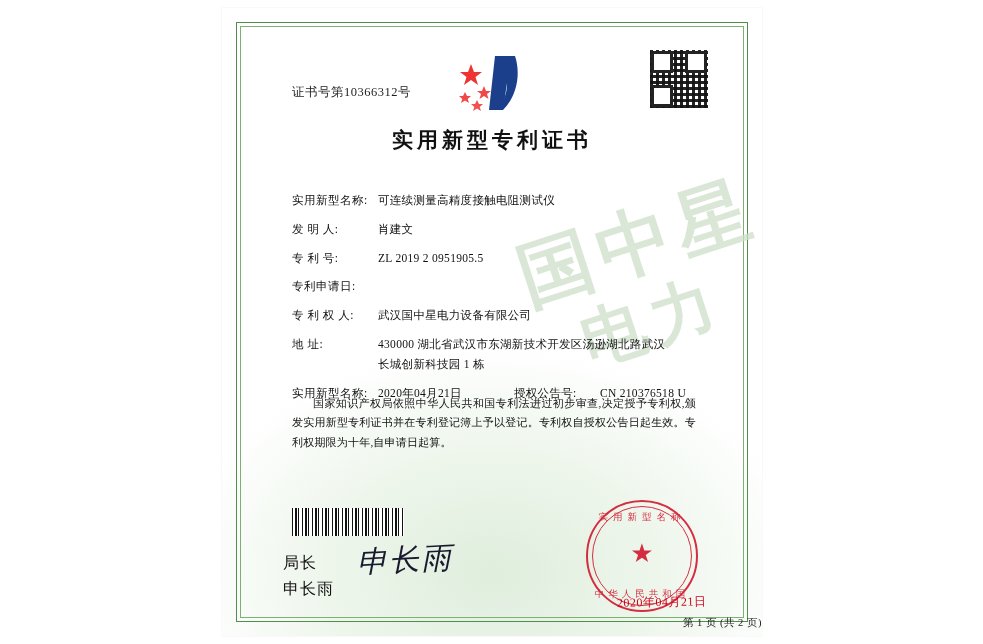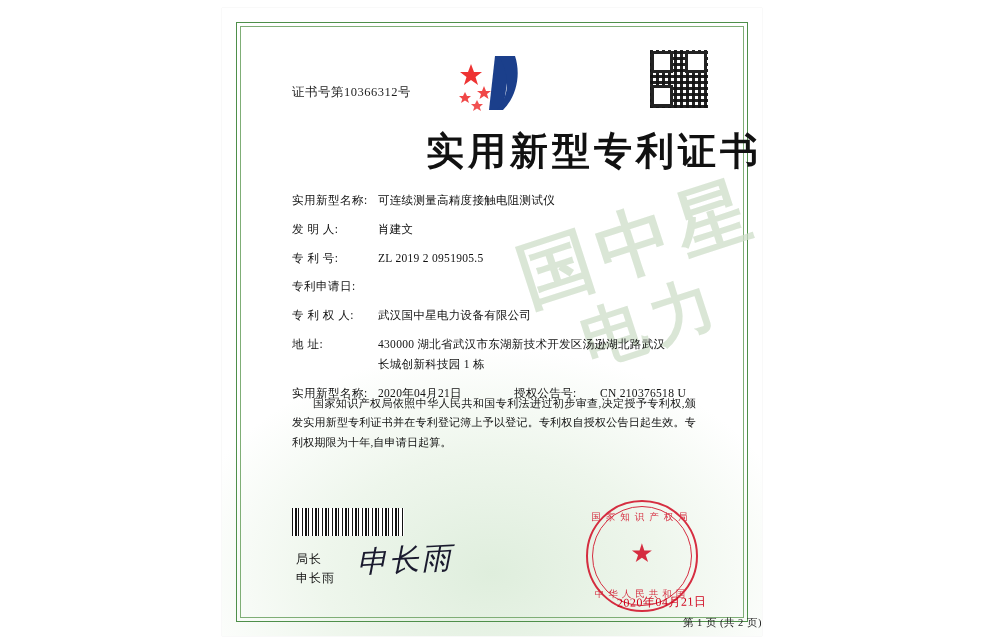--- a/index.html
+++ b/index.html
@@ -115,23 +115,23 @@
     width: 110px;
     height: 70px;
   }
 
   
   .title {
     position: absolute;
     left: 0;
     right: 0;
     top: 118px;
-    text-align: right;
+    text-align: center;
     font-family: "Liberation Serif", serif;
-    font-size: 38px;
+    font-size: 21px;
     font-weight: bold;
     letter-spacing: 4px;
     color: #111;
   }
 
   
   .fields {
     position: absolute;
     left: 70px;
     top: 184px;
@@ -190,23 +190,23 @@
     width: 112px;
     height: 28px;
     background-image: repeating-linear-gradient(90deg,
       #111 0 1px, #fff 1px 3px, #111 3px 5px, #fff 5px 6px,
       #111 6px 7px, #fff 7px 10px);
   }
 
   
   .sig-label {
     position: absolute;
-    left: 74px;
+    left: 61px;
     top: 542px;
-    font-size: 12px;
+    font-size: 16px;
     line-height: 1.6;
     color: #111;
     letter-spacing: 1px;
   }
   .signature {
     position: absolute;
     left: 135px;
     top: 532px;
     font-family: "Liberation Serif", serif;
     font-size: 30px;
@@ -351,21 +351,21 @@
 
     <div class="sig-label">
       <div>局长</div>
       <div>申长雨</div>
     </div>
 
     <div class="signature">申长雨</div>
 
     <div class="seal">
       <div class="seal-inner"></div>
-      <div class="seal-text-top">国家知识产权局</div>
+      <div class="seal-text-top">实用新型名称</div>
       <div class="seal-star">★</div>
       <div class="seal-text-bottom">中华人民共和国</div>
     </div>
     <div class="seal-date">2020年04月21日</div>
 
     <div class="footer">第 1 页 (共 2 页)</div>
   </div>
 </div>
 
 </body></html>

